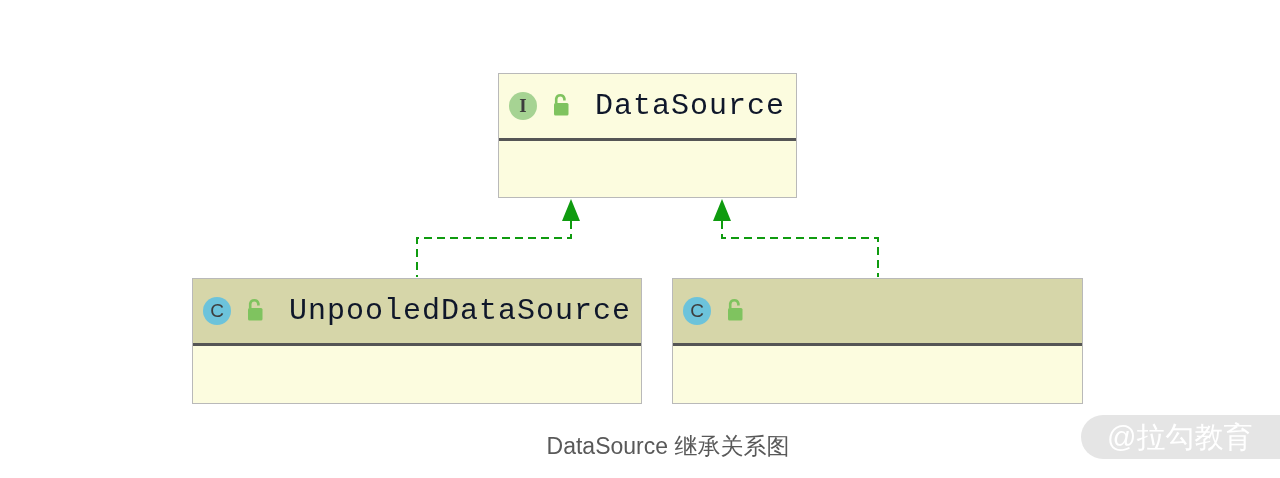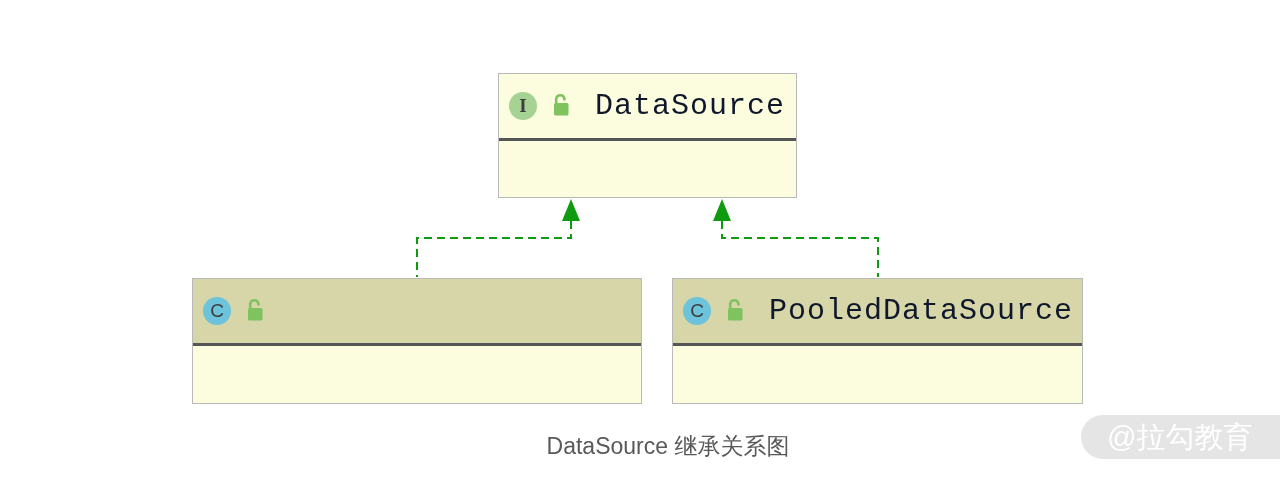--- a/index.html
+++ b/index.html
@@ -120,33 +120,33 @@
     <div class="node-body"></div>
   </div>
 
   <div class="uml-node node-left">
     <div class="node-header header-selected">
       <div class="badge badge-class">C</div>
       <svg class="lock-icon" width="22" height="26" viewBox="0 0 22 26">
         <path d="M7.2 10 L7.2 5.6 A4.2 4.2 0 0 1 15.4 5.6 L15.4 7.4" fill="none" stroke="#7fc35f" stroke-width="2.6"></path>
         <rect x="5" y="10" width="14.5" height="12.5" rx="1.5" fill="#7fc35f"></rect>
       </svg>
+      <span class="node-title">UnpooledDataSource</span>
     </div>
     <div class="node-divider"></div>
     <div class="node-body"></div>
   </div>
 
   <div class="uml-node node-right">
     <div class="node-header header-selected">
       <div class="badge badge-class">C</div>
       <svg class="lock-icon" width="22" height="26" viewBox="0 0 22 26">
         <path d="M7.2 10 L7.2 5.6 A4.2 4.2 0 0 1 15.4 5.6 L15.4 7.4" fill="none" stroke="#7fc35f" stroke-width="2.6"></path>
         <rect x="5" y="10" width="14.5" height="12.5" rx="1.5" fill="#7fc35f"></rect>
       </svg>
-      <span class="node-title">PooledDataSource</span>
     </div>
     <div class="node-divider"></div>
     <div class="node-body"></div>
   </div>
 
   <div class="caption">DataSource 继承关系图</div>
 
   <div class="watermark">@拉勾教育</div>
 
 </div>

